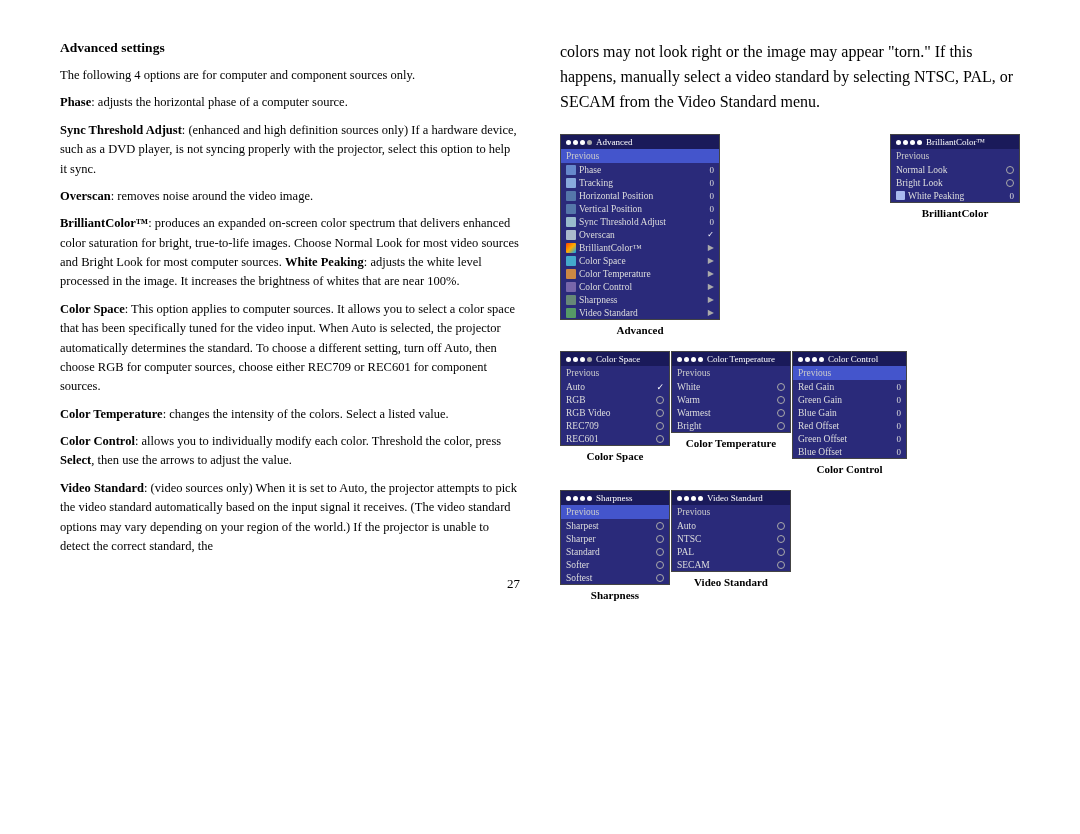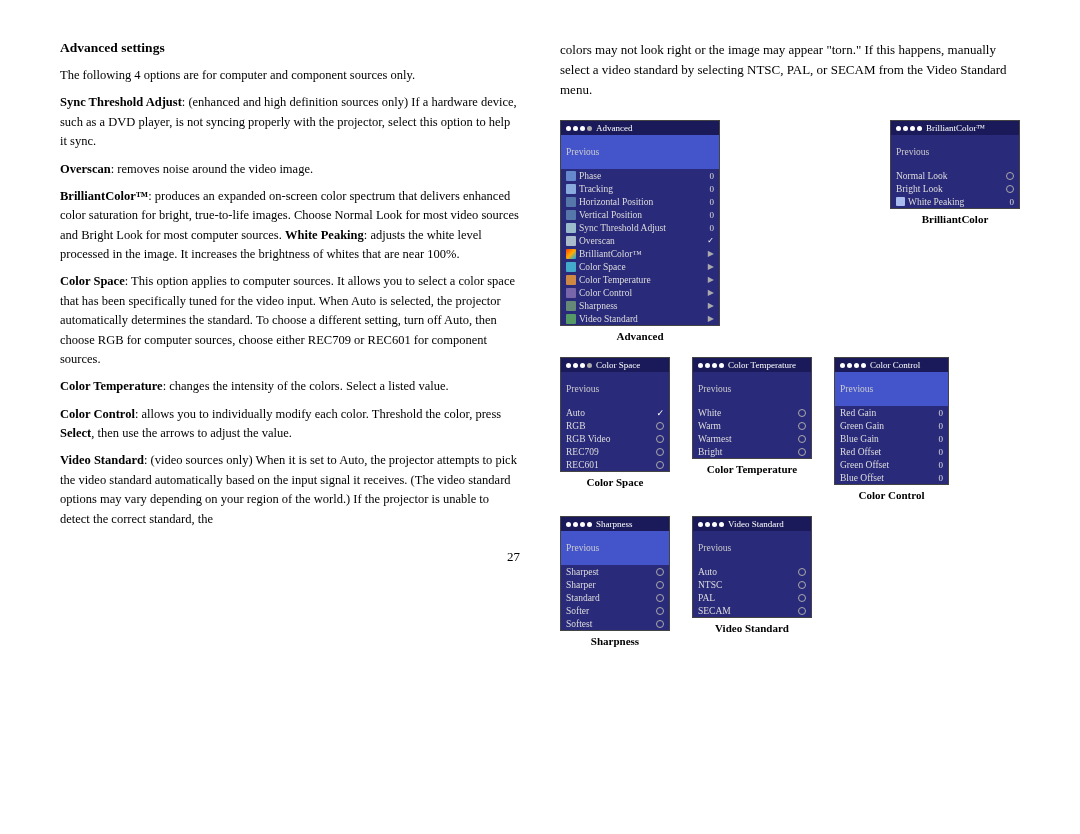--- a/index.html
+++ b/index.html
@@ -109,21 +109,21 @@
       gap: 3px;
     }
 
     .menu-row.highlighted {
       background: #4455cc;
       color: #fff;
     }
 
     .menu-row.header-row {
       color: #ccc;
-      padding: 12px 5px;
+      padding: 2px 5px;
     }
 
     .menu-row-label {
       flex: 1;
     }
 
     .menu-row-value {
       color: #ddd;
       font-size: 9px;
       min-width: 10px;
@@ -163,42 +163,45 @@
     .icon-sync { background: #99bbcc; }
     .icon-overscan { background: #aabbcc; }
     .icon-colorspace { background: #44aacc; }
     .icon-colortmp { background: #cc8844; }
     .icon-colorctrl { background: #7766aa; }
     .icon-sharpness { background: #668877; }
     .icon-videostandard { background: #559966; }
 
     .screens-row {
       display: flex;
-      gap: 22px;
+      gap: 1px;
       margin-bottom: 5px;
     }
 
     .top-right-text {
-      font-size: 13px;
+      font-size: 16px;
       line-height: 1.55;
       margin-bottom: 10px;
     }
   </style>
 </head>
 <body>
 
 <div class="page-layout">
 
   <div class="left-col">
     <p class="section-title">Advanced settings</p>
 
     <p class="body-text">
       <span>The following 4 options are for computer and component sources only.</span>
     </p>
 
+    <p class="body-text">
+      <b>Phase</b><span>: adjusts the horizontal phase of a computer source.</span>
+    </p>
 
 
 
     <p class="body-text">
       <b>Sync Threshold Adjust</b><span>: (enhanced and high definition sources only) If a hardware device, such as a DVD player, is not syncing properly with the projector, select this option to help it sync.</span>
     </p>
 
     <p class="body-text">
       <b>Overscan</b><span>: removes noise around the video image.</span>
     </p>

